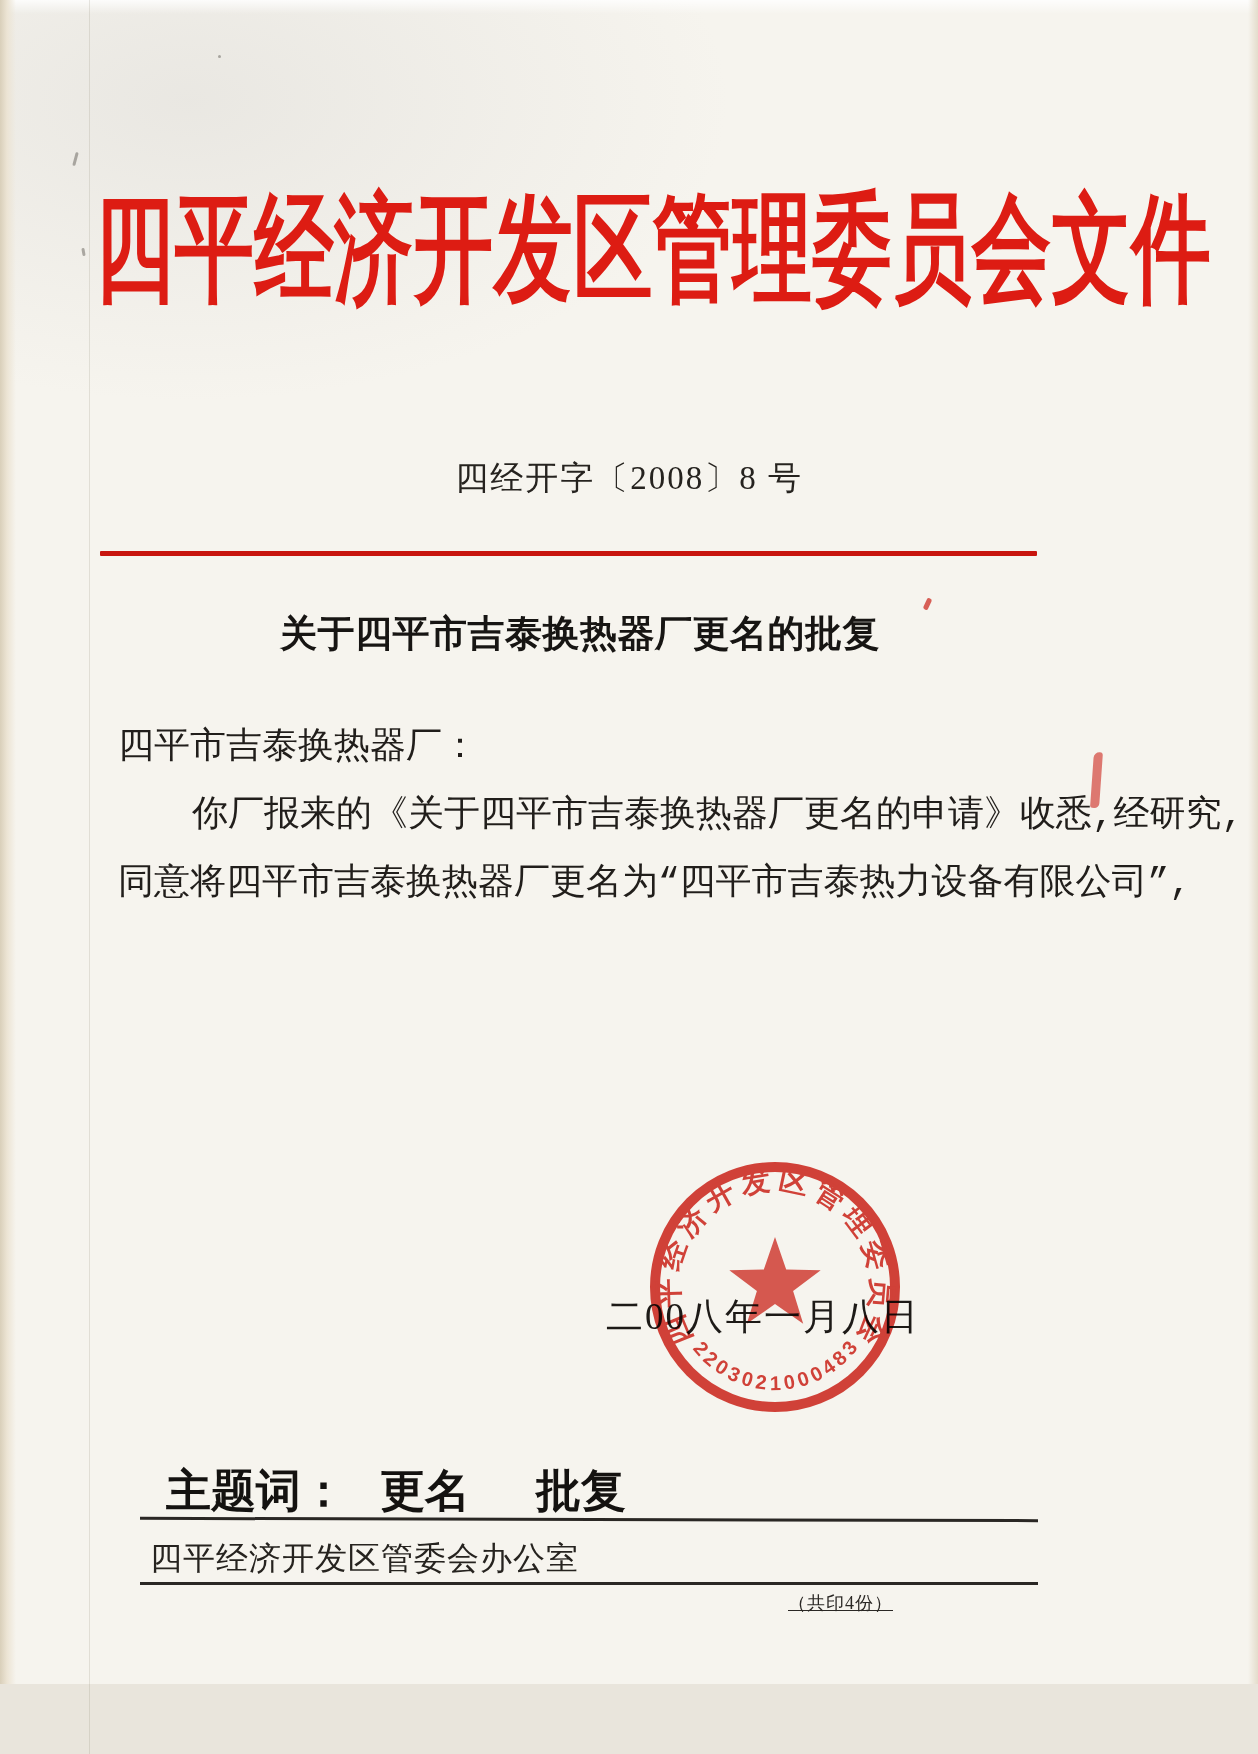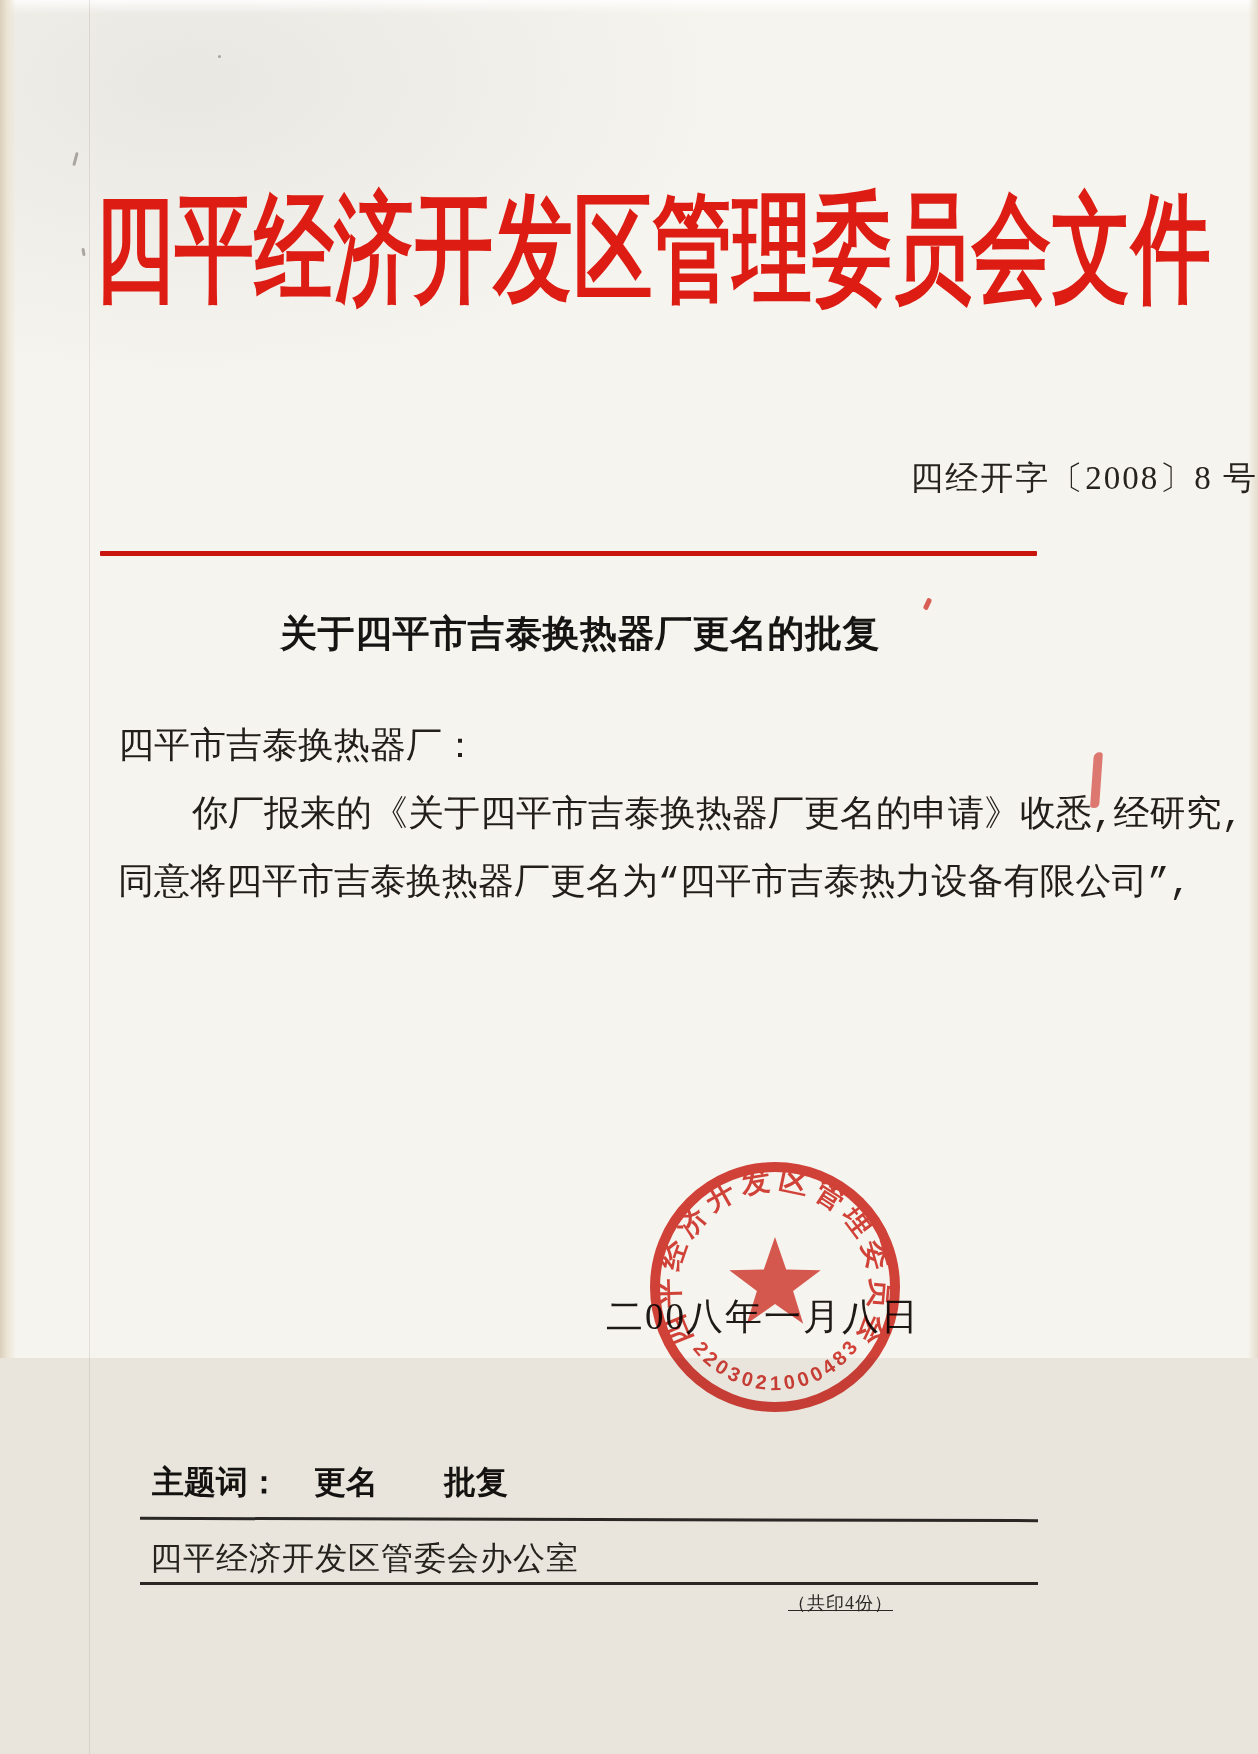--- a/index.html
+++ b/index.html
@@ -4,21 +4,21 @@
 <style>
   html,body{margin:0;padding:0;}
   body{
     width:1258px;height:1754px;
     background:#e9e5dc;
     font-family:"Liberation Serif","DejaVu Serif",serif;
     position:relative;
     overflow:hidden;
   }
   .page{
-    position:absolute;left:0;top:0;width:1258px;height:1358px;
+    position:absolute;left:0;top:0;width:1258px;height:1684px;
     background:
       linear-gradient(90deg,#d9cfba 0px,#ece4d4 7px,rgba(246,244,239,0) 16px),
       linear-gradient(270deg,#e4dccb 0px,rgba(246,244,239,0) 10px),
       linear-gradient(180deg,rgba(255,255,255,.85) 0px,rgba(246,244,239,0) 14px),
       radial-gradient(ellipse 900px 500px at 15% 6%,rgba(210,208,204,.35),rgba(0,0,0,0) 60%),
       #f6f4ee;
     color:#1c1a18;
   }
   
   .fold-line{
@@ -28,21 +28,21 @@
   .masthead{
     position:absolute;left:95px;top:186px;
     font-size:118px;font-weight:bold;line-height:1.08;
     color:#dd1c13;white-space:nowrap;
     transform:scaleX(0.67);transform-origin:0 0;
     font-family:"Liberation Serif","DejaVu Serif",serif;
     letter-spacing:1px;
   }
   .doc-number{
     position:absolute;left:0;top:456px;width:1258px;
-    text-align:right;font-size:33px;color:#26231f;letter-spacing:2px;
+    text-align:center;font-size:33px;color:#26231f;letter-spacing:2px;
   }
   .red-rule{
     position:absolute;left:100px;top:551px;width:937px;height:5px;
     background:#c8150e;border-radius:1px;
   }
   .doc-title{
     position:absolute;left:0;top:609px;width:1160px;text-align:center;
     font-size:37px;font-weight:bold;color:#171513;
     font-family:"Liberation Sans","DejaVu Sans",sans-serif;
     letter-spacing:0.5px;
@@ -56,22 +56,22 @@
   .issue-date{
     position:absolute;left:606px;top:1292px;
     font-size:37px;color:#1d1a17;letter-spacing:2px;white-space:nowrap;
     z-index:1;
   }
   .seal{
     position:absolute;left:645px;top:1157px;width:260px;height:260px;
     mix-blend-mode:multiply;opacity:.92;z-index:2;
   }
   .kw-row{
-    position:absolute;left:152px;top:1461px;
-    font-size:32px;font-weight:bold;color:#141210;
+    position:absolute;left:166px;top:1461px;
+    font-size:45px;font-weight:bold;color:#141210;
     font-family:Liberation Mono, monospace;
     white-space:nowrap;
   }
   .kw-row .kw1{margin-left:34px;}
   .kw-row .kw2{margin-left:66px;}
   .footer-rule{
     position:absolute;left:140px;height:3px;width:898px;background:#2a2724;
   }
   .rule-1{top:1518px;transform:rotate(0.15deg);}
   .rule-2{top:1582px;}

